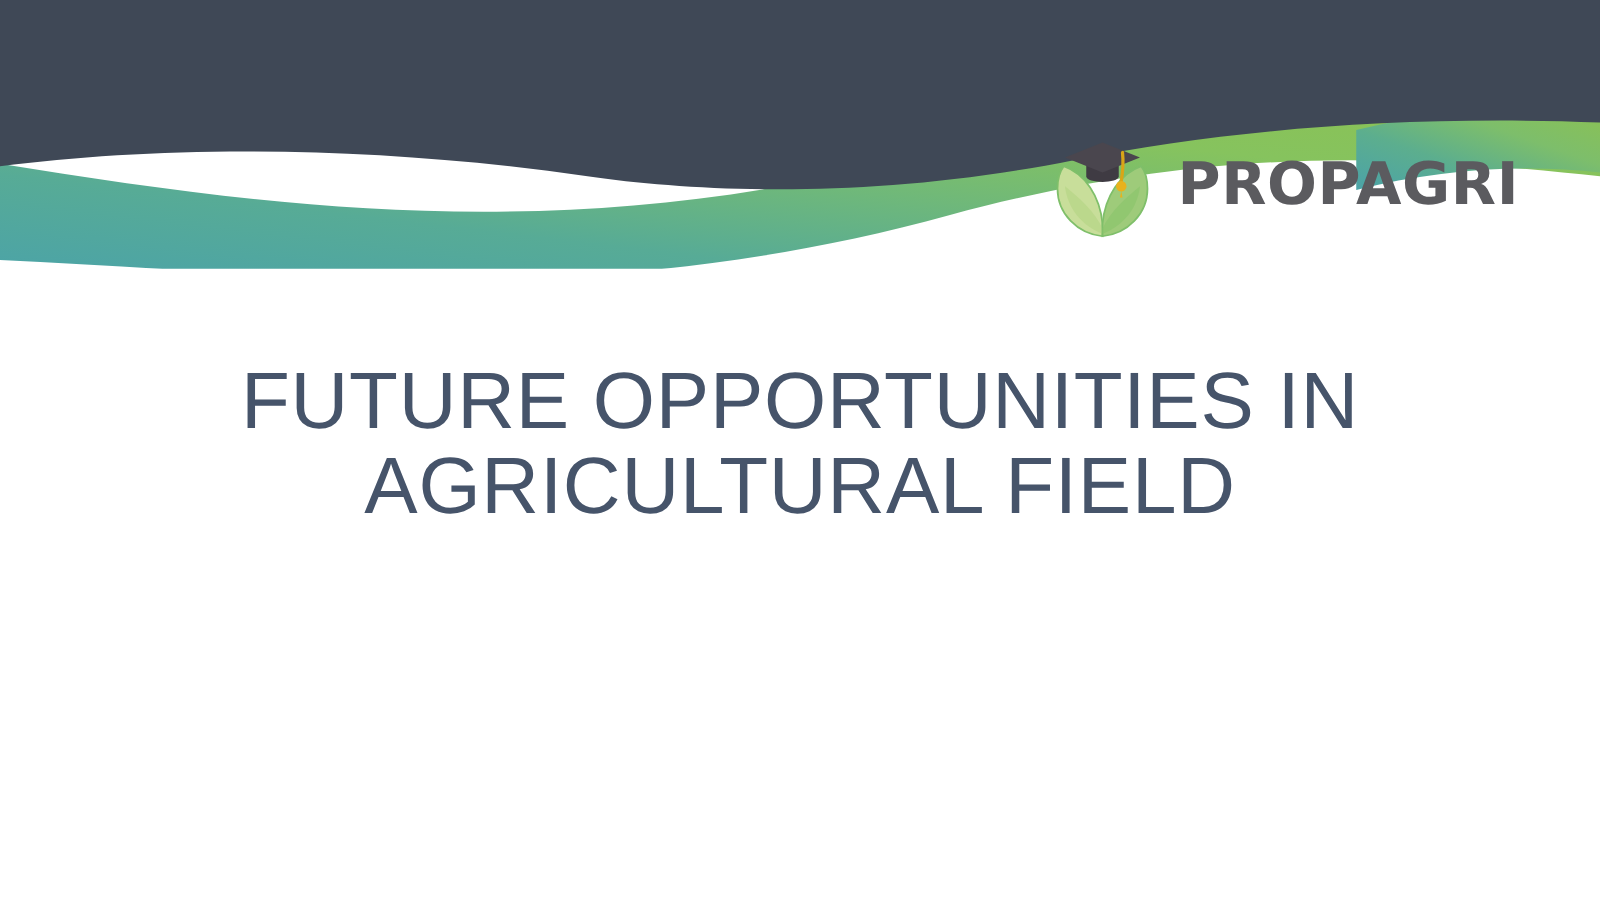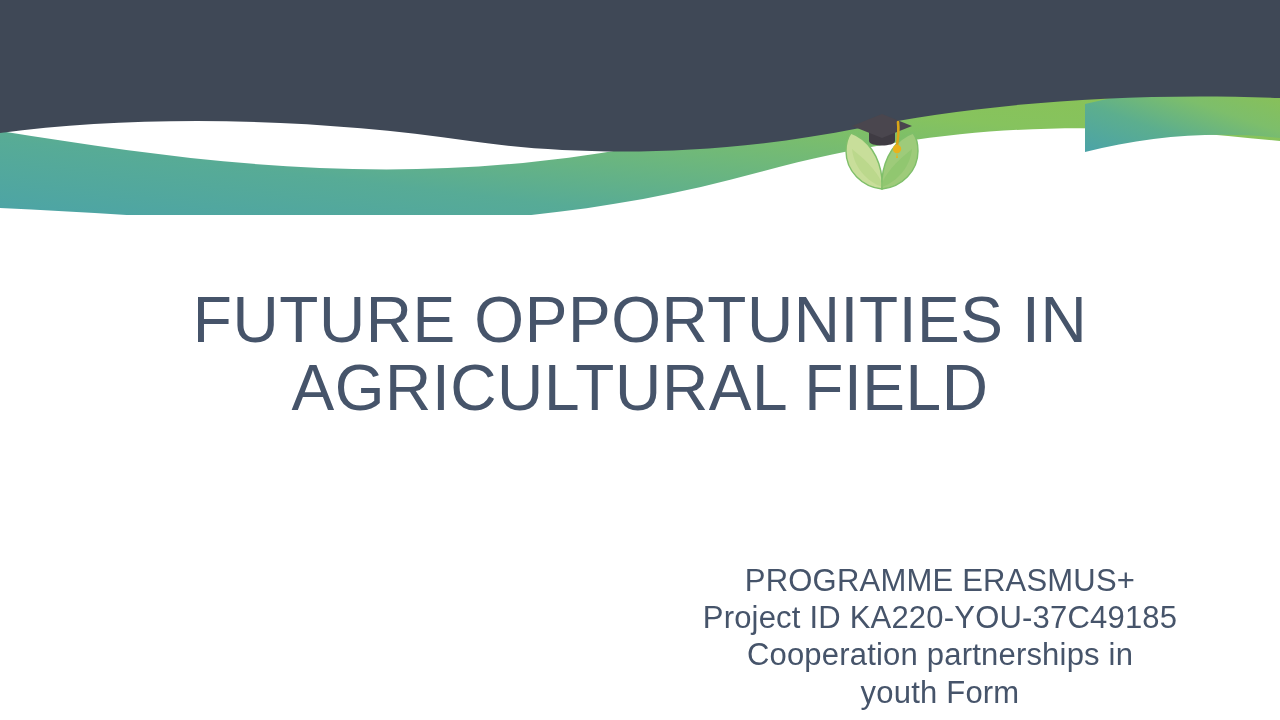--- a/index.html
+++ b/index.html
@@ -157,27 +157,22 @@
         <path d="M33,28 L33,40 C 33,46 59,46 59,40 L59,28 Z" fill="#3f3b43"></path>
 
         <path d="M46,13 L76,25 L46,37 L16,25 Z" fill="#4a464e"></path>
 
         <path d="M62,21 C 63,30 62,38 61,44" stroke="#d9a517" stroke-width="2.6" fill="none" stroke-linecap="round"></path>
 
         <circle cx="61" cy="48" r="4.2" fill="#e8b21c"></circle>
         <path d="M61,52 L60,57 L62,57 Z" fill="#e8b21c"></path>
       </svg>
     </div>
+    <div class="logo-wordmark">PROPAGRI</div>
   </div>
 
   <div class="title-block">
     <h1 class="slide-title">FUTURE OPPORTUNITIES IN
 AGRICULTURAL FIELD</h1>
   </div>
 
-  <div class="subtitle-block">
-    <p class="slide-subtitle">PROGRAMME ERASMUS+
-Project ID KA220-YOU-37C49185
-Cooperation partnerships in
-youth Form</p>
-  </div>
 
 </div>
 
 </body></html>

